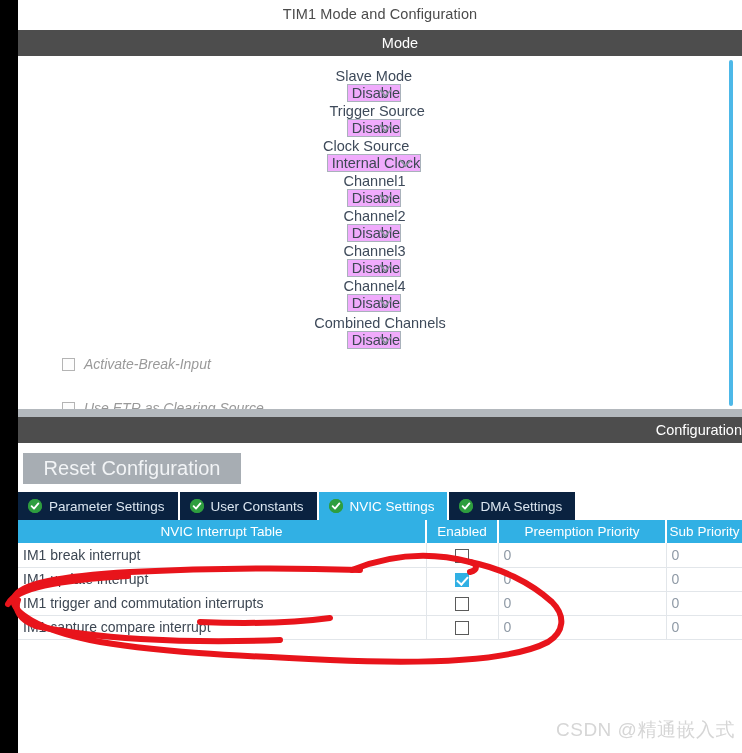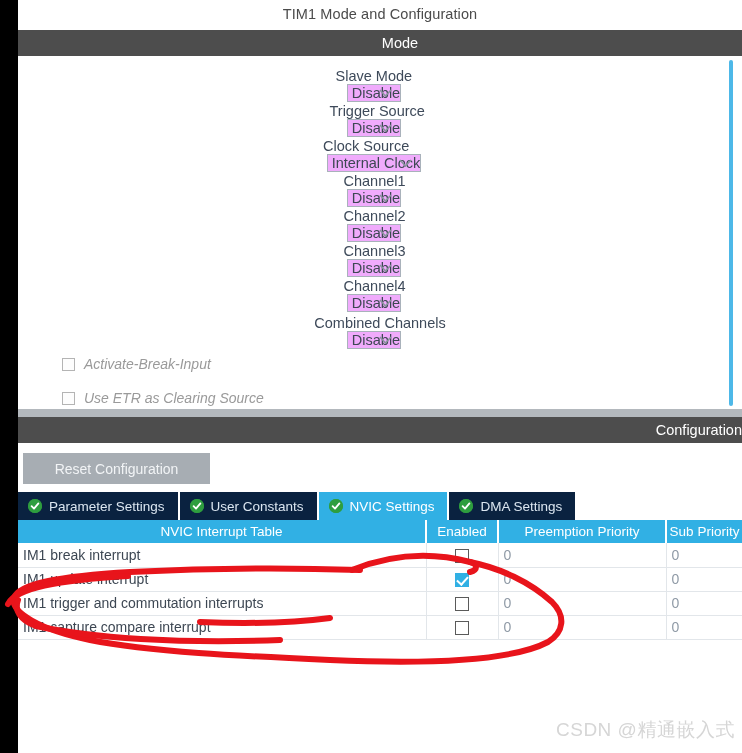--- a/index.html
+++ b/index.html
@@ -112,25 +112,25 @@
   }
 
   
   .config-panel {
     position: absolute; left: 18px; top: 443px;
     width: 724px; height: 310px;
     background: #ffffff;
   }
   .reset-btn {
     position: absolute; left: 5px; top: 10px;
-    width: 187px; height: 31px;
+    width: 218px; height: 31px;
     background: #a7adb3;
     border: none;
     color: #f2f4f6;
-    font-size: 14px;
+    font-size: 20px;
     font-family: "Liberation Sans", sans-serif;
     display: flex; align-items: center; justify-content: center;
   }
 
   
   .tabstrip {
     position: absolute; left: 0; top: 49px;
     width: 724px; height: 28px;
     display: flex;
     align-items: stretch;
@@ -339,21 +339,21 @@
             <svg viewBox="0 0 13 8">
               <polyline points="1,1 6.5,7 12,1" fill="none" stroke="#8a949e" stroke-width="1.6"></polyline>
             </svg>
           </span>
         </div>
       </div>
       <div class="chk-row" style="top: 297px;">
         <span class="chk-box"></span>
         <span class="chk-label">Activate-Break-Input</span>
       </div>
-      <div class="chk-row" style="top: 331px;">
+      <div class="chk-row" style="top: 341px;">
         <span class="chk-box"></span>
         <span class="chk-label">Use ETR as Clearing Source</span>
       </div>
     </div>
 
   <div class="thin-gray-line" id="gray-line-1"></div>
   <div class="section-bar" id="config-bar">
     <span class="section-label">Configuration</span>
   </div>
 

